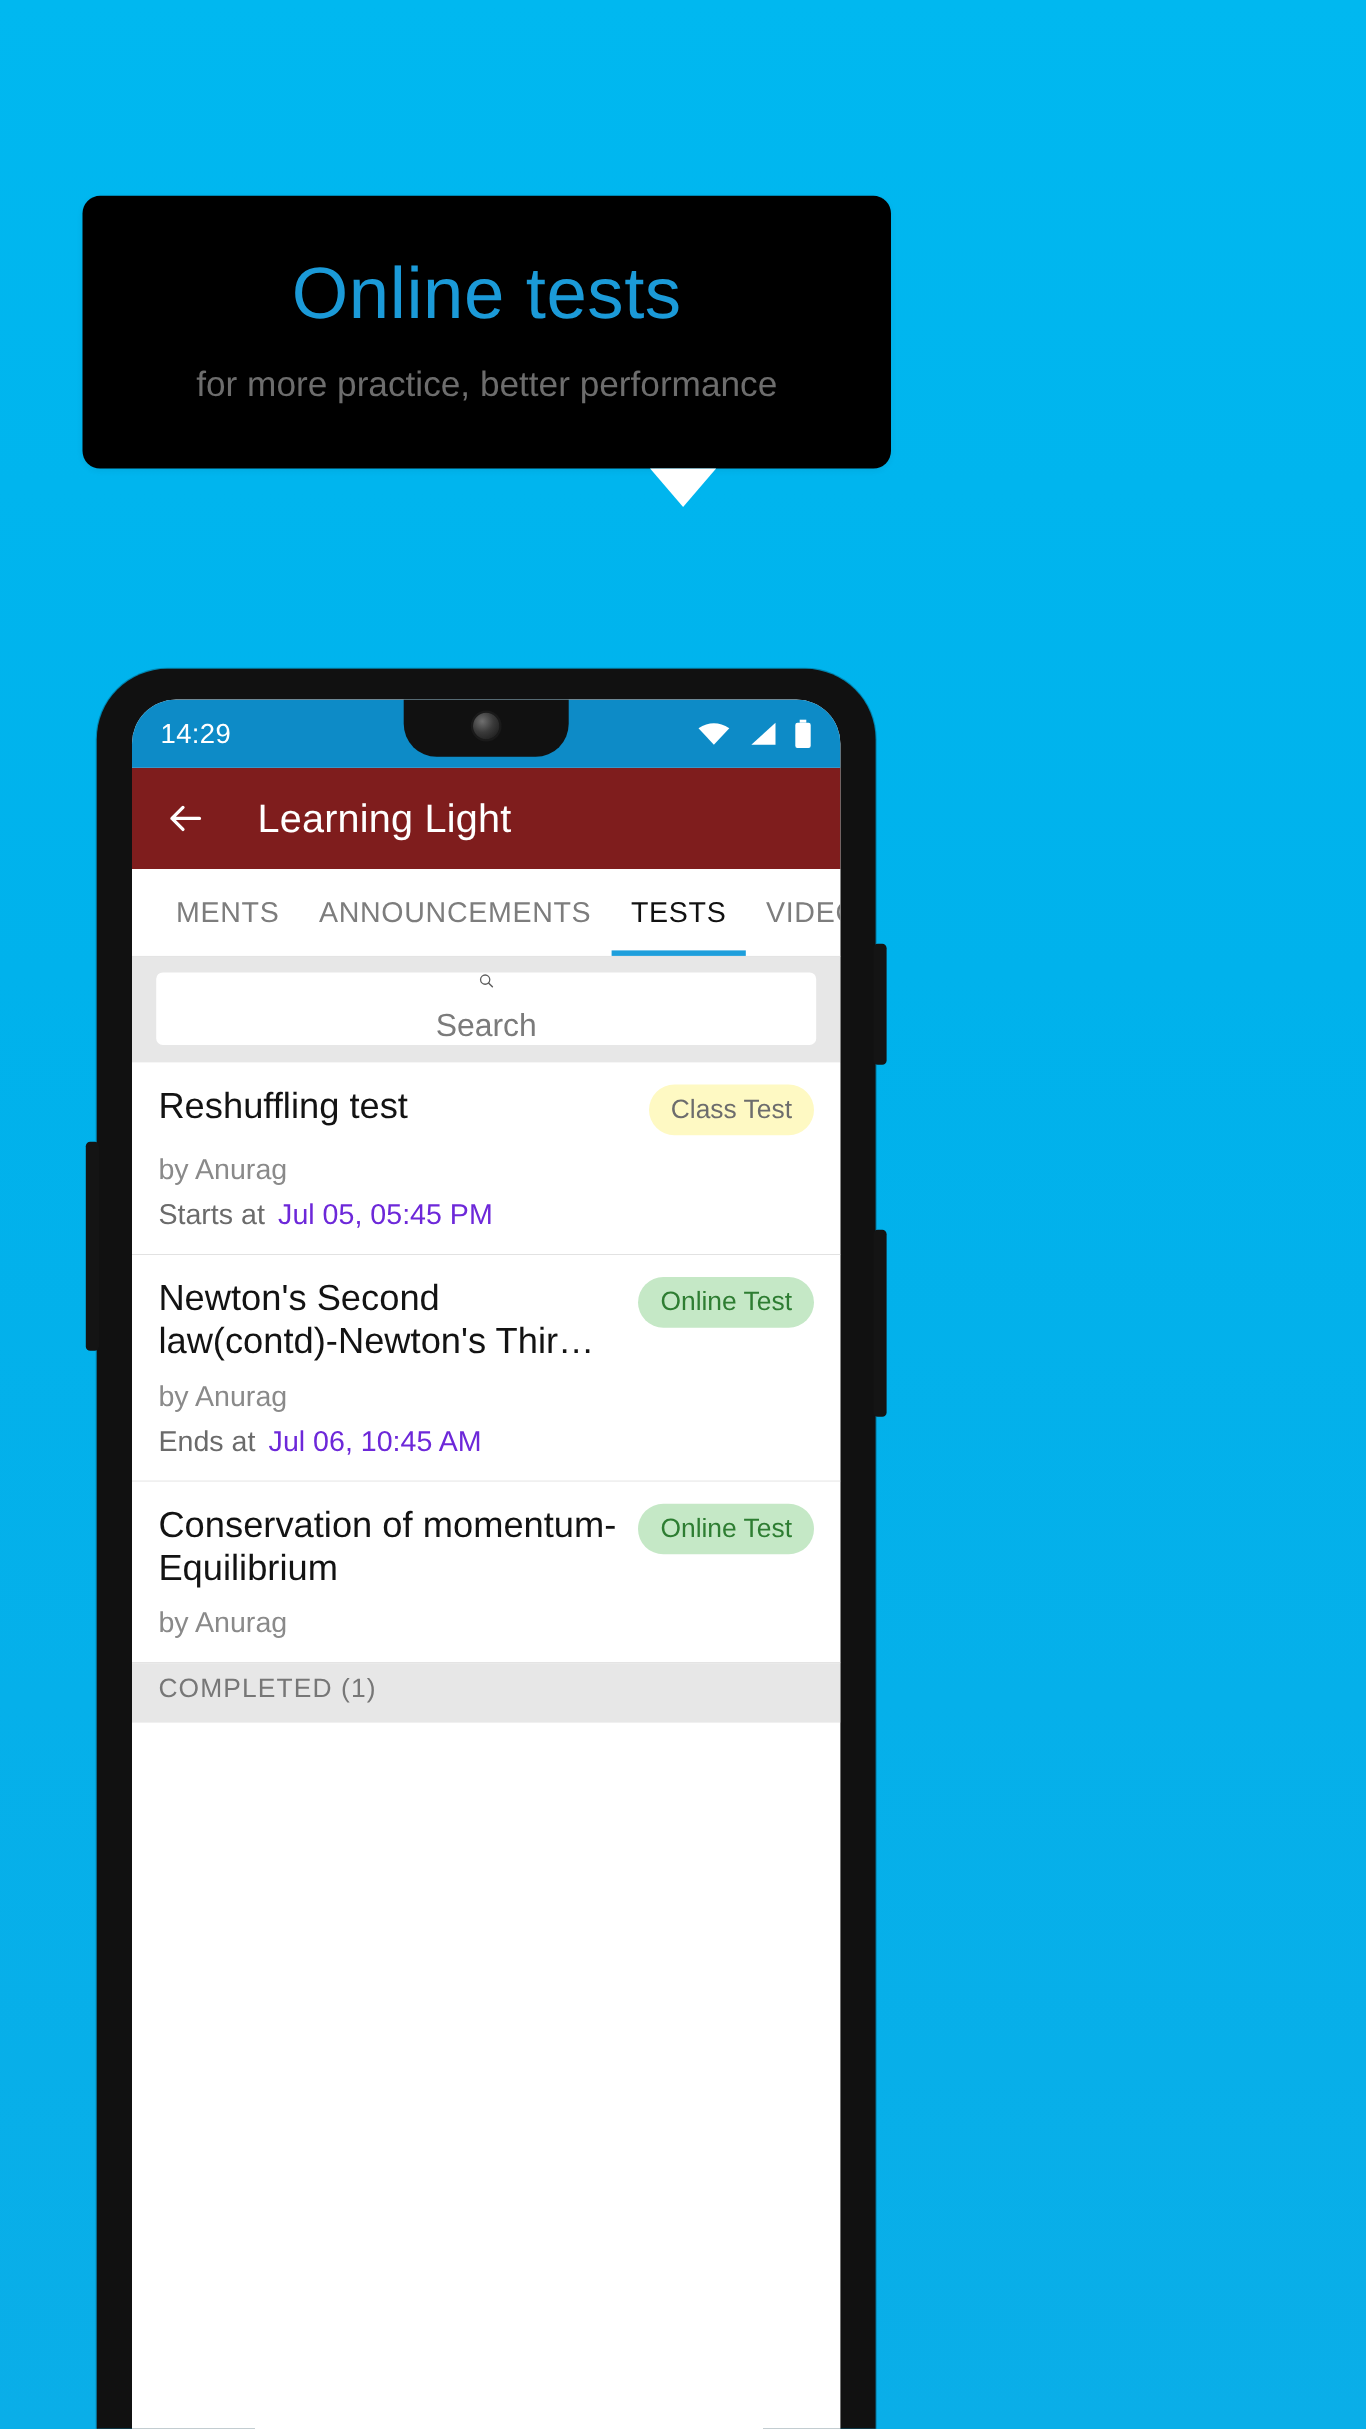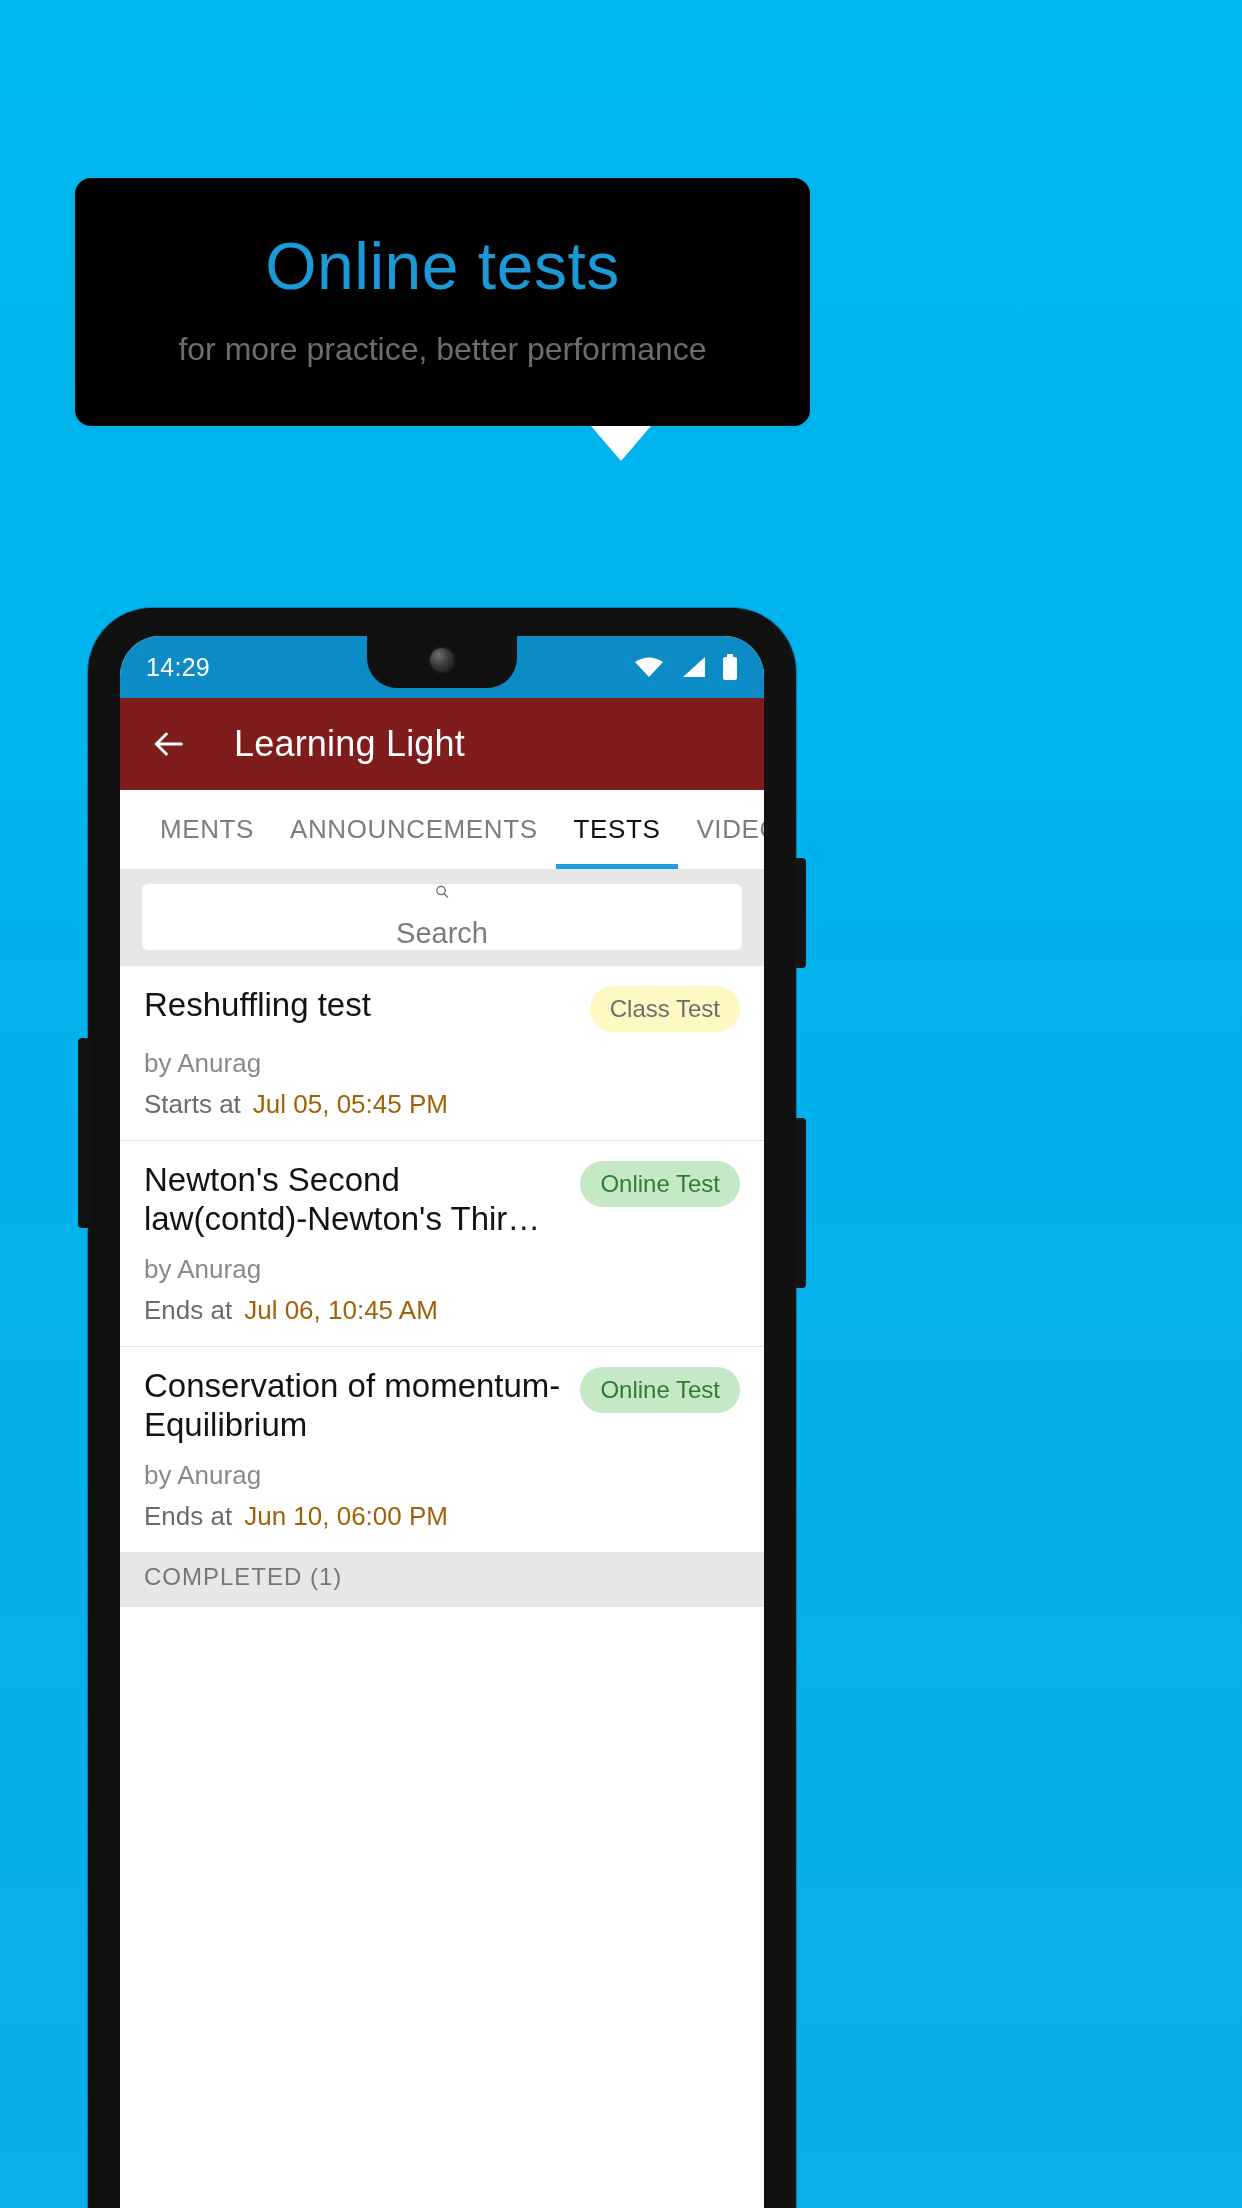--- a/index.html
+++ b/index.html
@@ -197,21 +197,21 @@
   }
   .badge.grey  { background:#fef9c3; color:#6d6d6d; }
   .badge.green { background:#c5e8c6; color:#2e7d32; }
   .item-by {
     font-size:26px; color:#8a8a8a; margin-top:16px;
   }
   .item-when {
     font-size:26px; color:#6b6b6b; margin-top:10px;
   }
   .item-when .lbl { color:#6b6b6b; }
-  .item-when .val { color:#a16207; margin-left:12px; }
+  .item-when .val { color:#6d28d9; margin-left:12px; }
 </style>
 </head>
 <body>
 
 <div id="bg"></div>
 
 <div id="callout">
   <div id="callout-title">Online tests</div>
   <div id="callout-sub">for more practice, better performance</div>
 </div>
@@ -289,21 +289,18 @@
         <span class="lbl">Ends at</span><span class="val">Jul 06, 10:45 AM</span>
       </div>
     </div>
 
     <div class="item">
       <div class="item-top">
         <div class="item-title">Conservation of momentum-Equilibrium</div>
         <div class="badge green">Online Test</div>
       </div>
       <div class="item-by">by Anurag</div>
-      <div class="item-when">
-        <span class="lbl">Ends at</span><span class="val">Jun 10, 06:00 PM</span>
-      </div>
     </div>
 
     <div class="section-head">COMPLETED (1)</div>
 
   </div>
 </div>
 
 </body></html>

